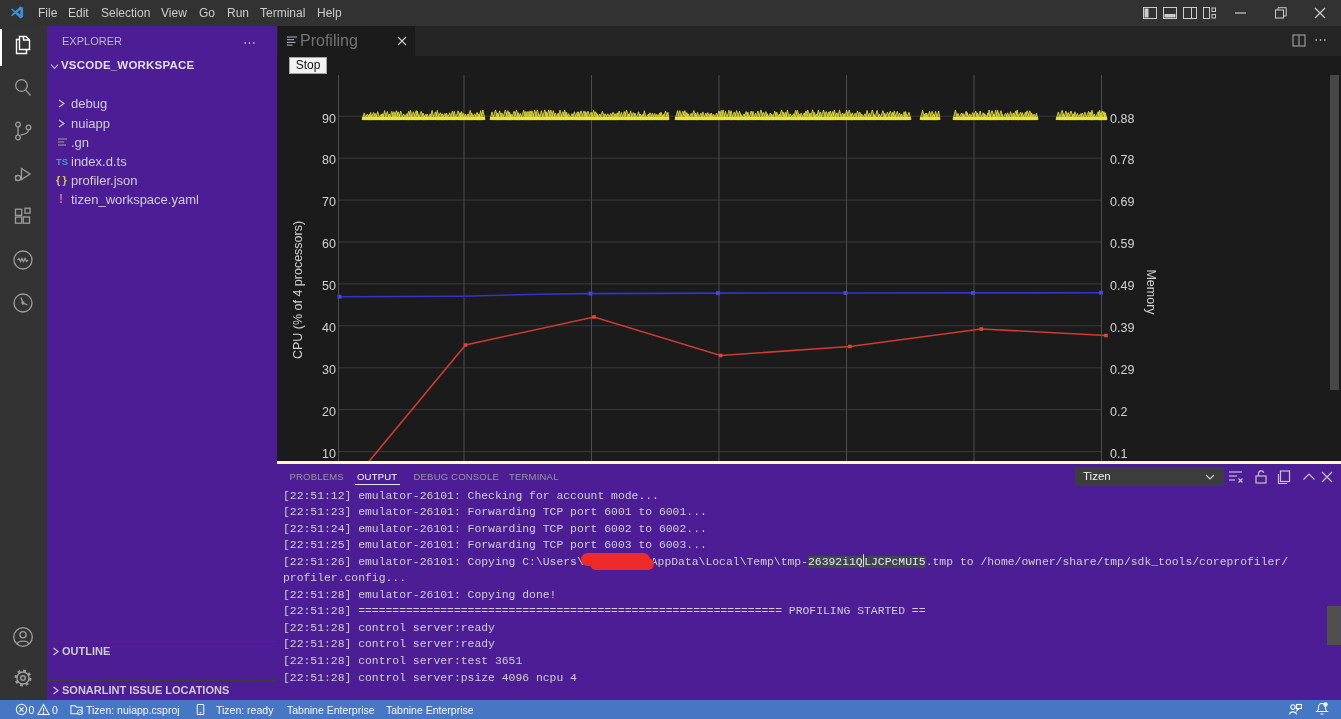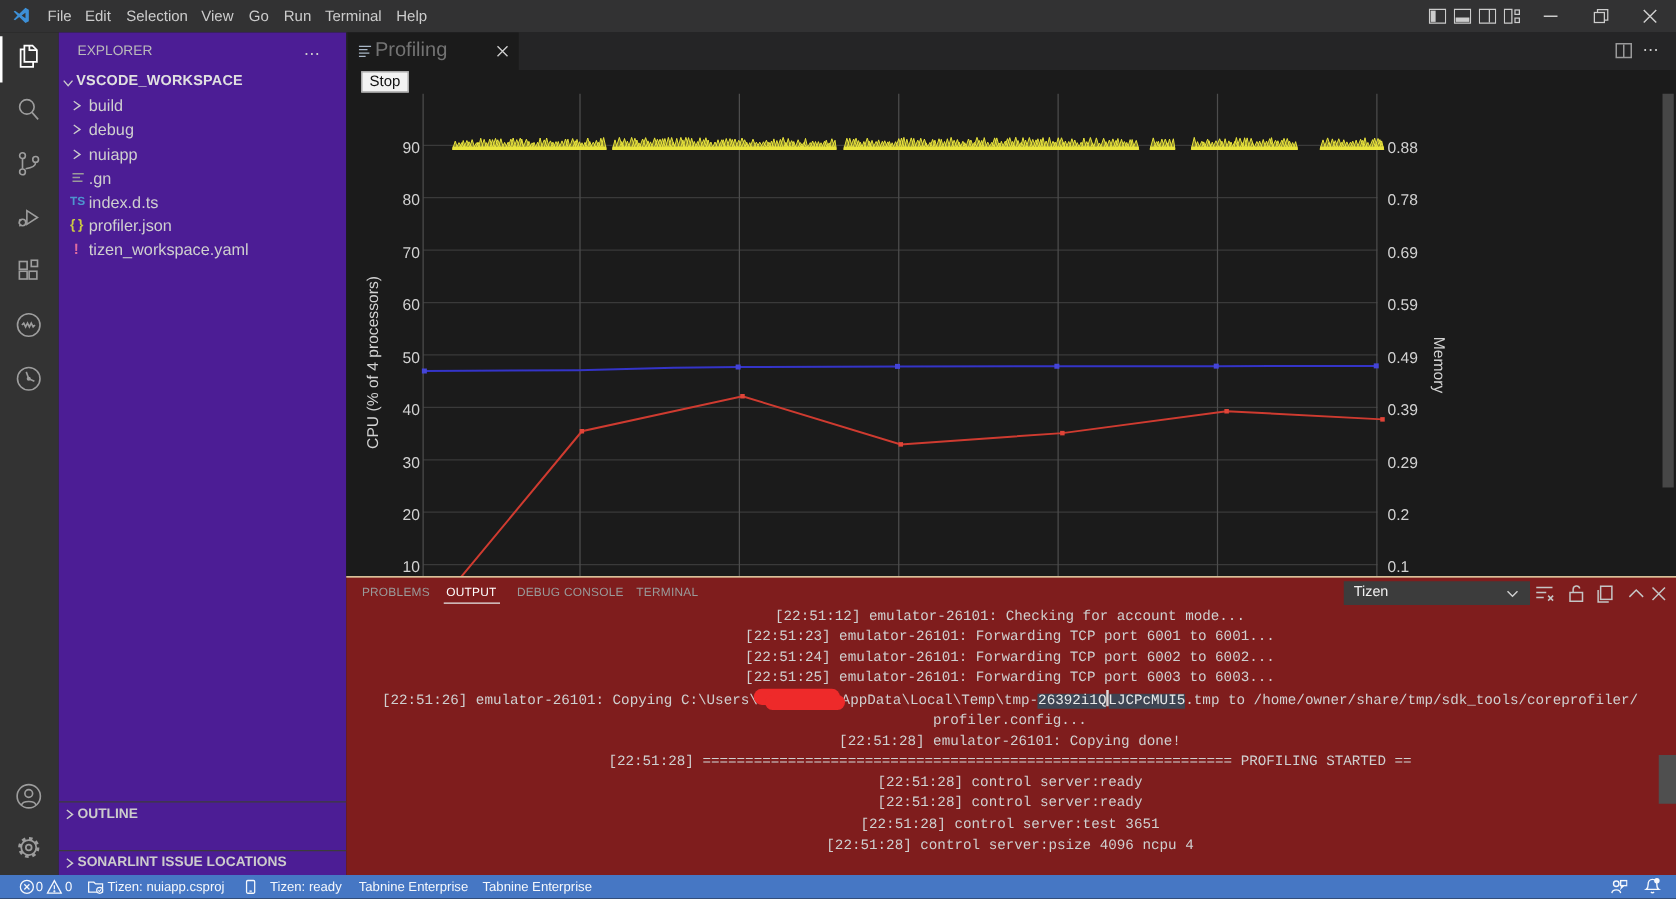--- a/index.html
+++ b/index.html
@@ -14,23 +14,23 @@
 
 #sidebar{left:47px;top:26px;width:230px;height:674px;background:#4c1d95;color:#cccccc;}
 .row{position:absolute;left:0;width:230px;height:19px;line-height:19px;font-size:13px;color:#cfcfcf;white-space:nowrap;}
 .sechead{position:absolute;left:0;width:230px;height:19px;line-height:19px;font-size:11px;font-weight:bold;color:#cccccc;border-top:1px solid #3c3c3c;}
 
 #tabstrip{left:277px;top:26px;width:1064px;height:30px;background:#252526;}
 #tab1{position:absolute;left:1px;top:0;width:137px;height:30px;background:#1b1b1b;color:#737373;font-size:16px;line-height:30px;}
 #editor{left:277px;top:56px;width:1064px;height:405px;background:#1b1b1b;}
 #stopbtn{position:absolute;left:12px;top:1px;width:38px;height:17px;background:#f2f2f2;border:1px solid #a5a5a5;color:#111;font-size:12px;text-align:center;line-height:15px;}
 
-#panel{left:277px;top:461px;width:1064px;height:239px;background:#7f1d1d;border-top:1px solid #fef9c3;}
+#panel{left:277px;top:461px;width:1064px;height:239px;background:#4c1d95;border-top:3px solid #fef9c3;}
 .ptab{position:absolute;top:7px;font-size:9.5px;letter-spacing:0.2px;color:#9a9a9a;}
-#output{position:absolute;left:6px;top:23.5px;width:1050px;font-family:"Liberation Mono",monospace;font-size:11.4px;line-height:16.55px;color:#cfcfcf;white-space:pre;text-align:center;}
+#output{position:absolute;left:6px;top:23.5px;width:1050px;font-family:"Liberation Mono",monospace;font-size:11.4px;line-height:16.55px;color:#cfcfcf;white-space:pre;}
 .hl{background:#3e4452;color:#e8e8e8;}
 
 #statusbar{left:0;top:700px;width:1341px;height:19px;background:#4677c4;color:#f4f7fc;font-size:10.5px;}
 #statusbar .it{position:absolute;top:3.5px;white-space:nowrap;}
 svg{display:block;}
 .icon{position:absolute;}
 </style></head>
 <body>
 <div id="app">
 
@@ -128,26 +128,20 @@
 </div>
 
 <div class="abs" id="sidebar">
   <div style="position:absolute;left:15px;top:9px;font-size:11px;color:#bbbbbb;">EXPLORER</div>
   <div style="position:absolute;left:196px;top:9px;font-size:13px;color:#cccccc;letter-spacing:1px;">⋯</div>
   <div class="row" style="top:30.0px">
         <svg style="position:absolute;left:3px;top:6px" width="9" height="9" viewBox="0 0 9 9">
           <path d="M1 2.5 L4.5 6.5 L8 2.5" fill="none" stroke="#cccccc" stroke-width="1.1"></path>
         </svg>
         <span style="position:absolute;left:14px;font-weight:bold;font-size:11.5px;color:#e0e0e0;letter-spacing:0.2px">VSCODE_WORKSPACE</span>
-      </div>
-  <div class="row" style="top:49.2px">
-        <svg style="position:absolute;left:10px;top:5px" width="9" height="9" viewBox="0 0 9 9">
-          <path d="M2 1 L7 4.5 L2 8" fill="none" stroke="#cccccc" stroke-width="1.1"></path>
-        </svg>
-        <span style="position:absolute;left:24px">build</span>
       </div>
   <div class="row" style="top:68.4px">
         <svg style="position:absolute;left:10px;top:5px" width="9" height="9" viewBox="0 0 9 9">
           <path d="M2 1 L7 4.5 L2 8" fill="none" stroke="#cccccc" stroke-width="1.1"></path>
         </svg>
         <span style="position:absolute;left:24px">debug</span>
       </div>
   <div class="row" style="top:87.6px">
         <svg style="position:absolute;left:10px;top:5px" width="9" height="9" viewBox="0 0 9 9">
           <path d="M2 1 L7 4.5 L2 8" fill="none" stroke="#cccccc" stroke-width="1.1"></path>

